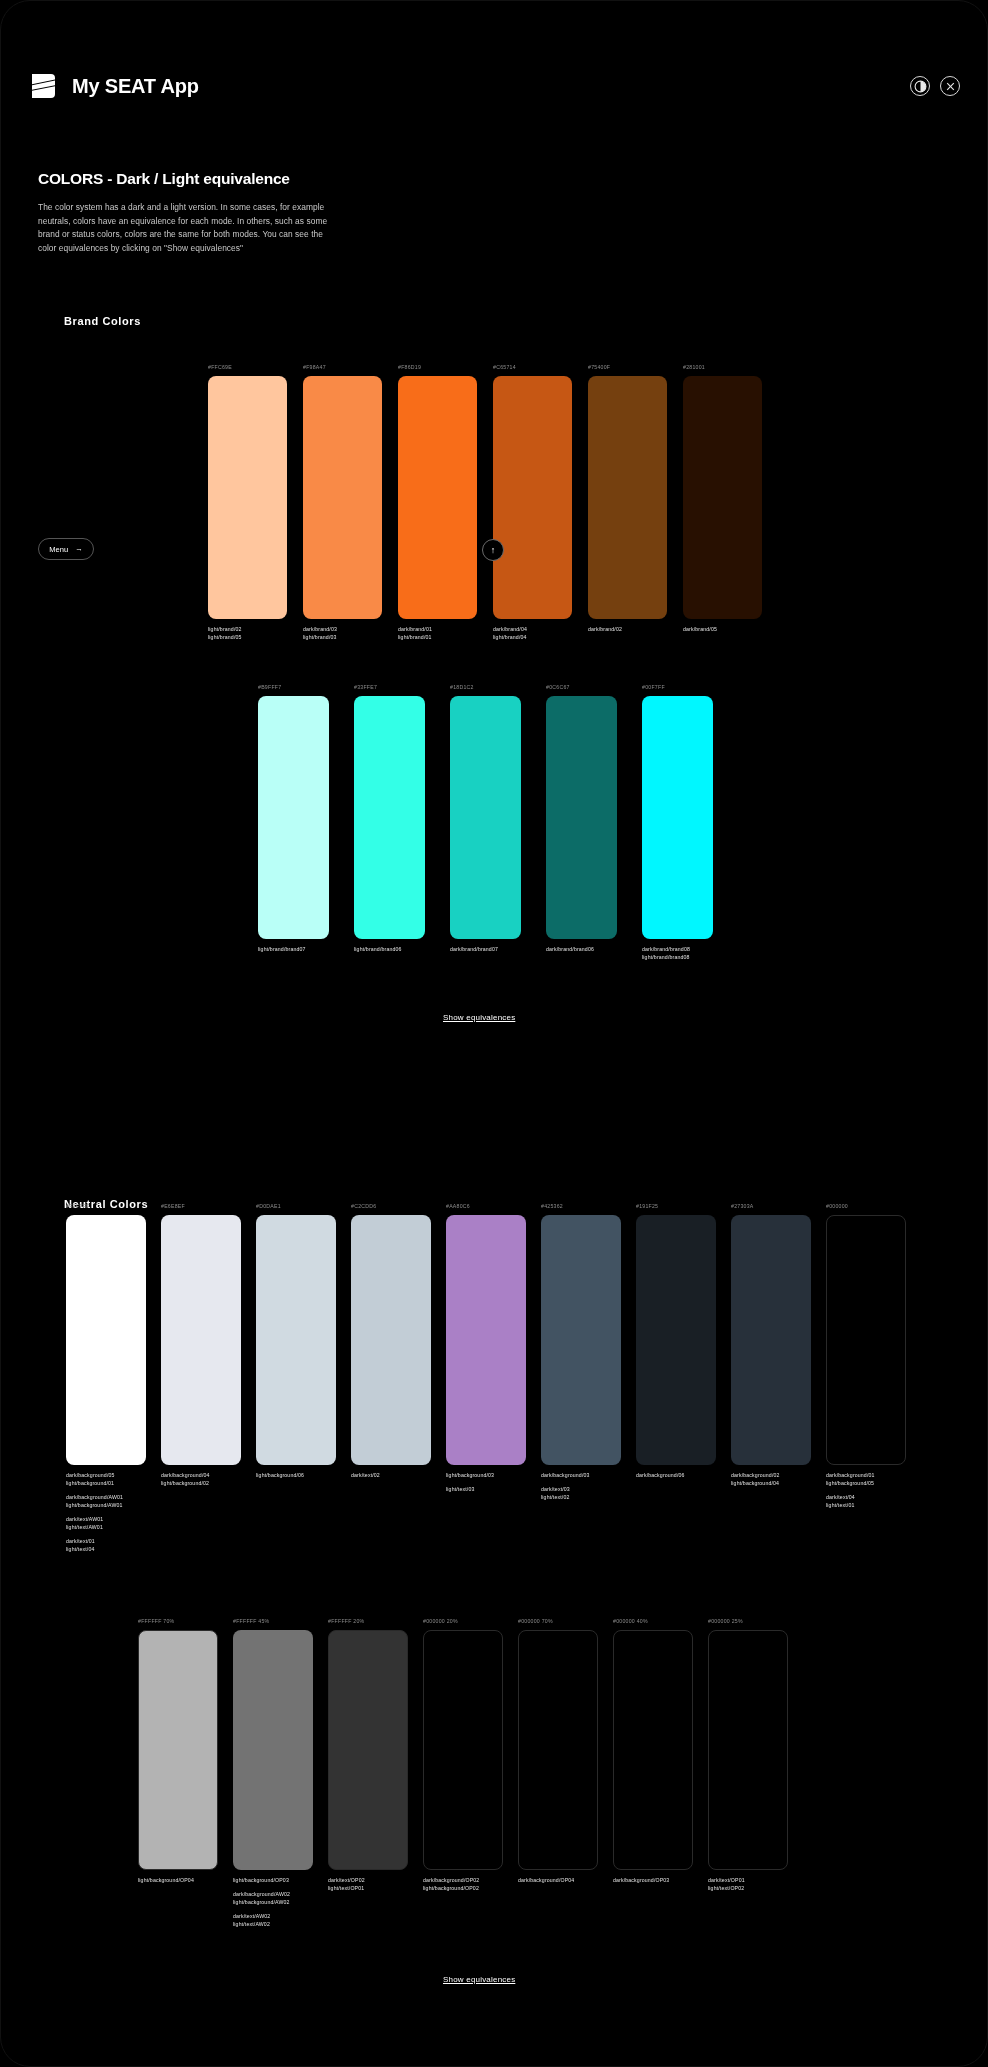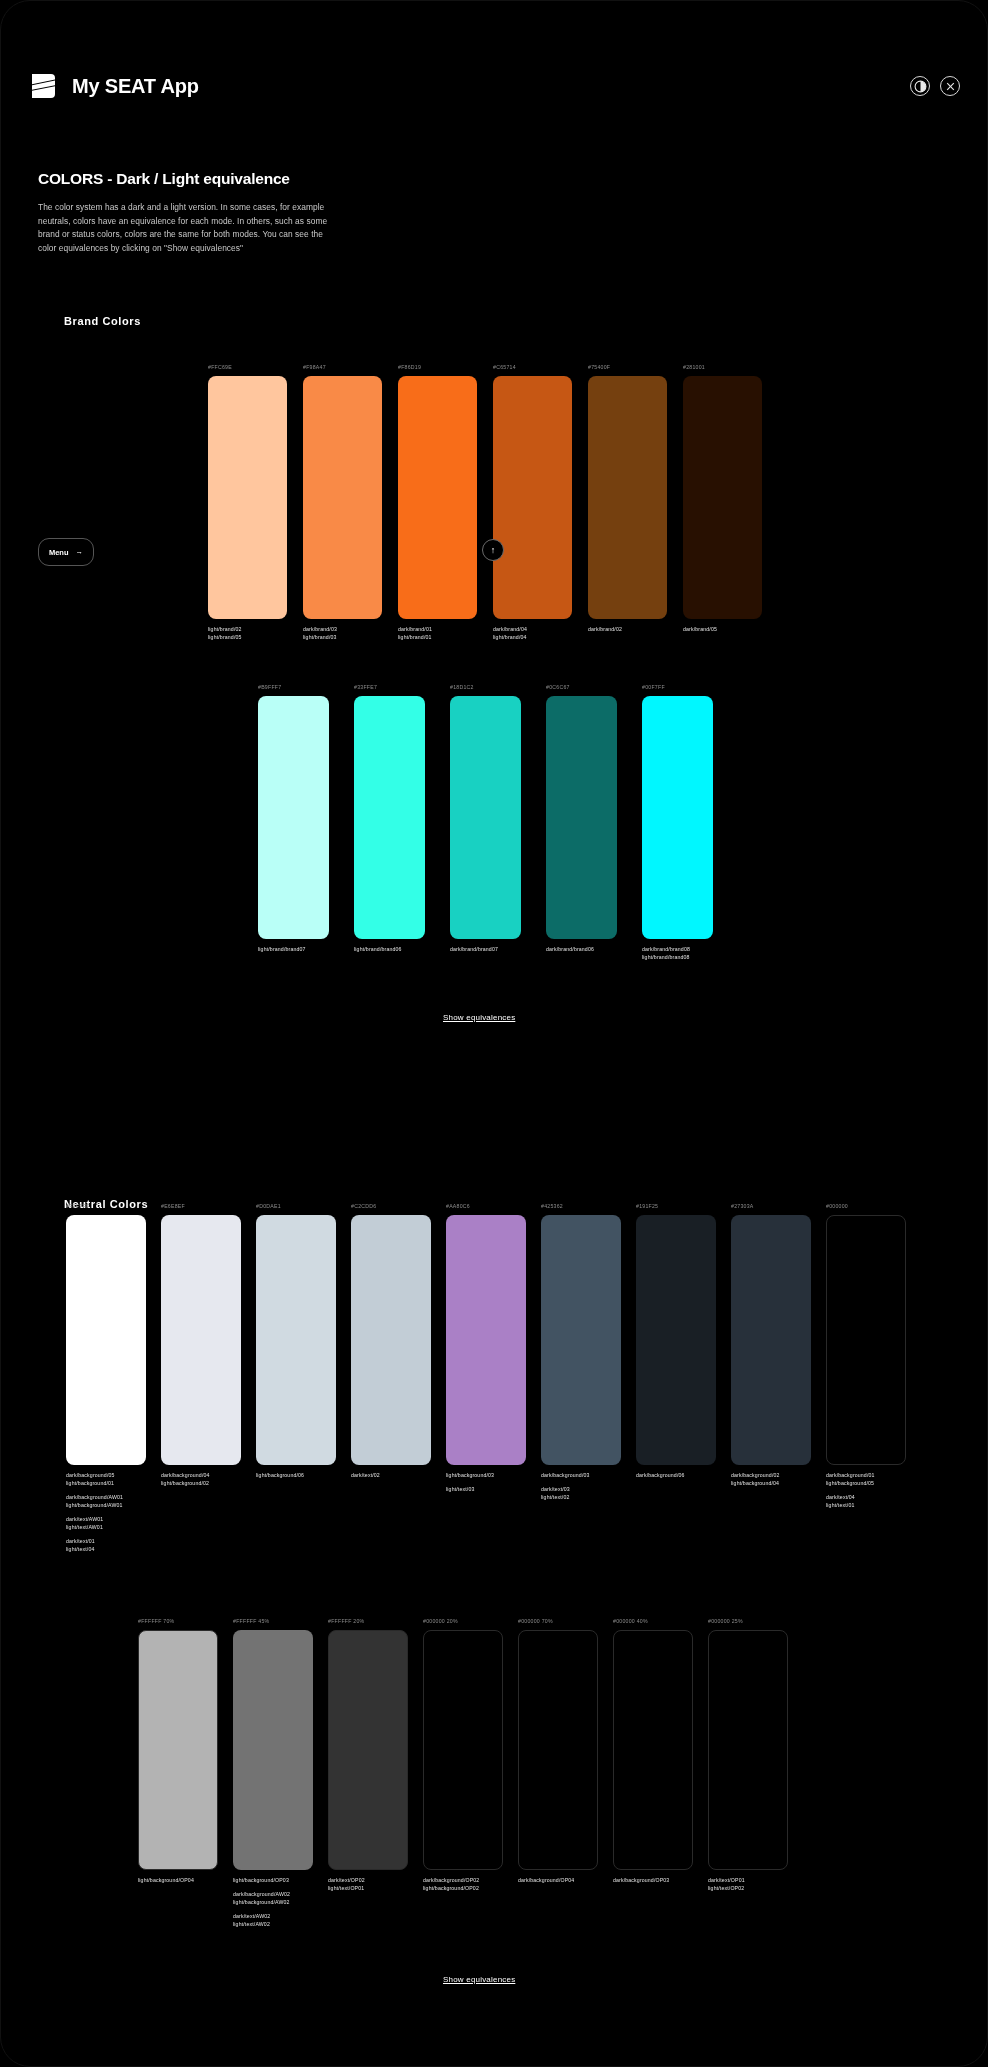--- a/index.html
+++ b/index.html
@@ -97,30 +97,29 @@
     letter-spacing: 0.6px;
     margin-left: 26px;
   }
 
   
   .menu-pill {
     position: absolute;
     left: 38px;
     top: 538px;
     width: 56px;
-    height: 28px;
+    height: 22px;
     border: 1px solid #555;
     border-radius: 11px;
     display: flex;
     align-items: center;
     justify-content: center;
     gap: 7px;
     cursor: pointer;
     background: #000;
-    font-weight: bold;
   }
   .menu-pill .lbl {
     color: #fff;
     font-size: 7.5px;
   }
   .menu-pill .arr {
     color: #fff;
     font-size: 7.5px;
     line-height: 1;
   }

